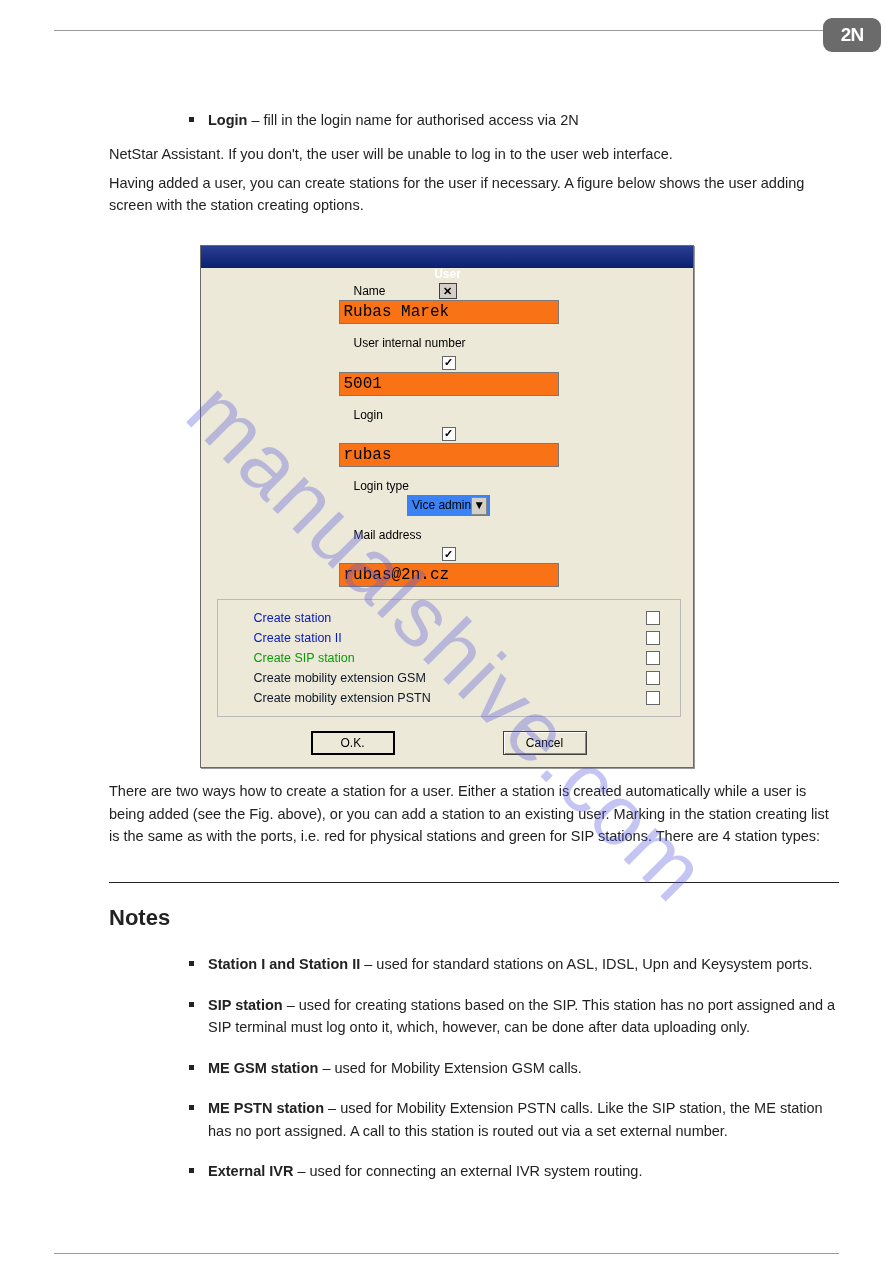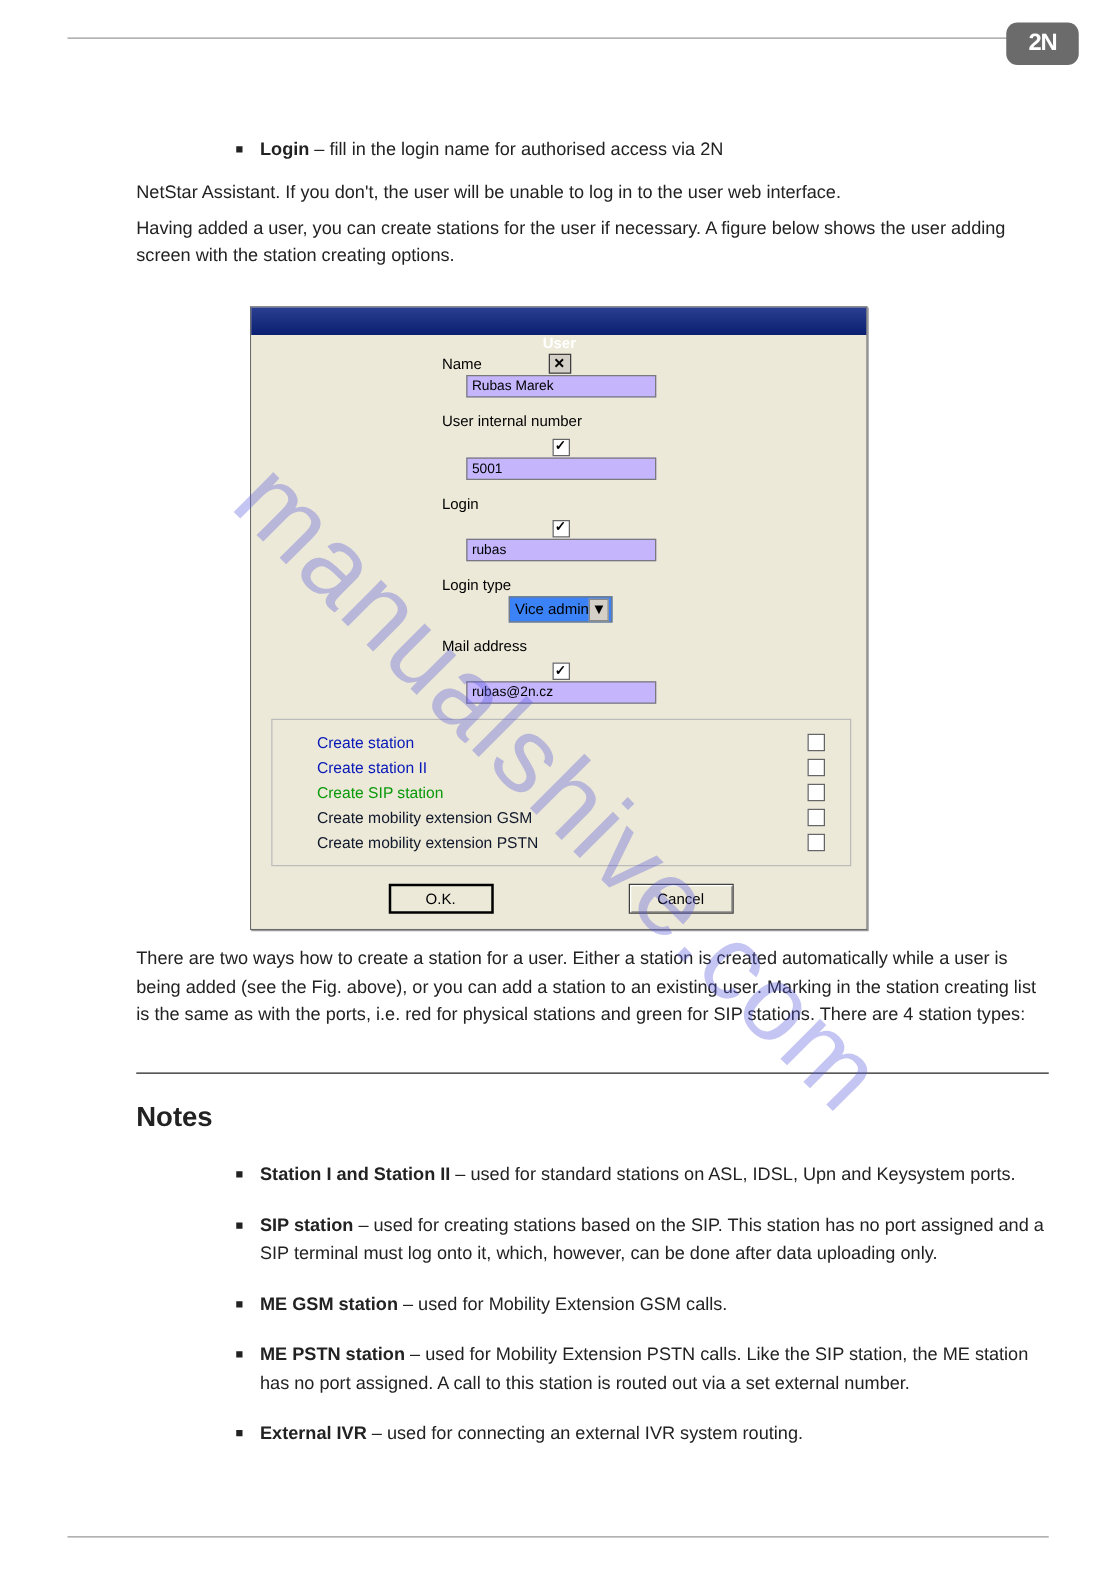--- a/index.html
+++ b/index.html
@@ -8,21 +8,21 @@
     font-family: Arial, sans-serif;
     background: #fff;
     width: 893px;
     position: relative;
     padding: 30px;
   }
   .page-rule-top { height:1px; background:#999; margin:0 24px 0 24px; }
   .page-rule-bottom { height:1px; background:#999; margin:40px 24px 0 24px; }
   .logo {
     position:absolute;
-    top:18px; right:30px;
+    top:18px; right:12px;
     width:58px; height:34px;
     border-radius:9px;
     background:#6b6b6b;
     display:flex; align-items:center; justify-content:center;
     color:#fff; font-weight:bold; font-size:19px; letter-spacing:-1px;
   }
   .content { padding:60px 24px 30px 24px; font-size:14.5px; color:#222; line-height:1.55; }
   .bullet-row { display:flex; align-items:flex-start; margin-left:135px; margin-top:18px; }
   .bullet-square { width:5px; height:5px; background:#222; margin-top:8px; margin-right:14px; flex:none; }
   .bullet-text { }
@@ -60,22 +60,22 @@
   .form-row { display:flex; align-items:center; margin-bottom:10px;flex-direction:column; }
   .form-label { width:190px; font-size:12px; }
   .form-check { width:26px; text-align:center; }
   .chk {
     width:14px; height:14px; border:1px solid #666; background:#fff;
     display:inline-flex; align-items:center; justify-content:center;
     font-size:11px; line-height:1;
   }
   .chk.checked::after { content:"✓"; color:#000; font-weight:bold; }
   .text-input {
-    flex:1; height:20px; border:1px solid #7a7a7a; background:#c4b5fd;
-    padding:2px 4px; font-size:11px; font-family:Liberation Sans, sans-serif;
+    flex:1; height:20px; border:1px solid #7a7a7a; background:#f97316;
+    padding:2px 4px; font-size:16px; font-family:Liberation Mono, monospace;
   }
   .select {
     flex:1; height:22px; border:1px solid #7a7a7a; background:#3b82f6;
     display:flex; align-items:center; justify-content:space-between;
     padding:0 2px 0 4px; font-size:12px;
   }
   .select-arrow { width:16px; height:18px; background:#d4d0c8; border:1px solid #888; display:flex; align-items:center; justify-content:center; }
   .group-box {
     margin-top:12px;
     border:1px solid #bbb;

